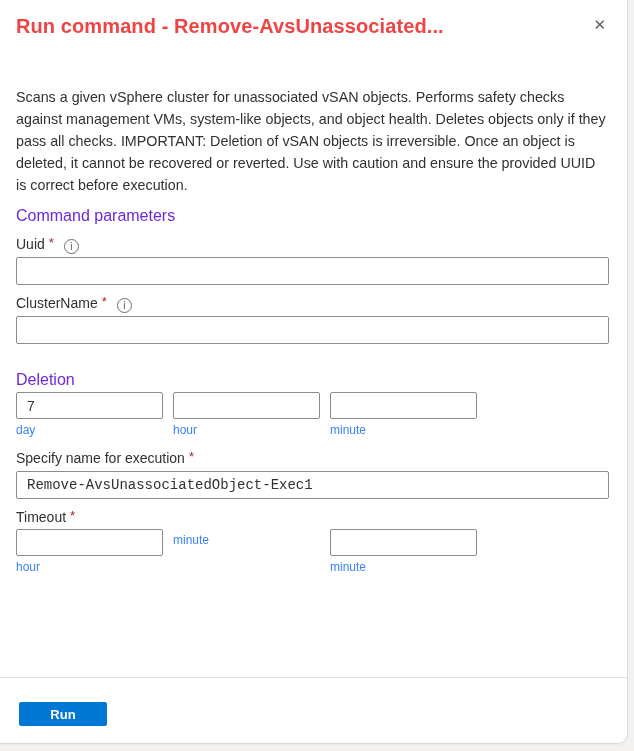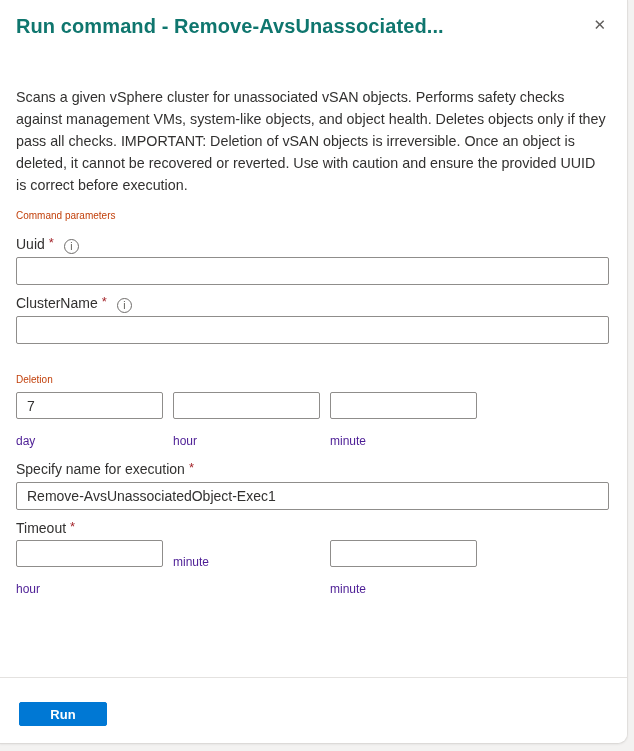--- a/index.html
+++ b/index.html
@@ -18,36 +18,36 @@
     border-right: 1px solid #e1dfdd;
     border-bottom: 1px solid #dcdad8;
     border-bottom-right-radius: 10px;
     box-shadow: 0 1px 2px rgba(0,0,0,0.05);
   }
   .panel-header {
     display: flex; justify-content: space-between; align-items: flex-start;
     padding: 12px 16px 0 16px;
   }
   .panel-title {
-    font-size: 20px; font-weight: 700; color: #0f766e;
+    font-size: 20px; font-weight: 700; color: #ef4444;
     line-height: 28px; white-space: nowrap; overflow: hidden;
     letter-spacing: 0.1px;
   }
   .close-btn {
     background: none; border: none; padding: 2px 5px; margin-top: 2px;
     color: #605e5c; font-size: 15px; line-height: 18px; cursor: pointer;
     font-family: inherit;
   }
   .description {
     margin: 46px 18px 0 16px;
     font-size: 14.3px; line-height: 22px; color: #323130;
   }
   .section-heading {
     margin: 10px 16px 0 16px;
-    font-size: 10px; line-height: 20px; color: #c2410c;
+    font-size: 16px; line-height: 20px; color: #6d28d9;
   }
   .section-heading.details-gap { margin-top: 26px; }
   .field { margin: 8px 18px 0 16px; }
   .field-label-row {
     display: flex; align-items: flex-end;
     font-size: 14px; line-height: 20px; color: #323130;
   }
   .required {
     color: #a4262c; margin-left: 4px; font-size: 13px;
     position: relative; top: -1px;
@@ -56,34 +56,34 @@
     width: 15px; height: 15px;
     border: 1px solid #6f6d6b; border-radius: 50%;
     color: #55534f; font-size: 10px; line-height: 1;
     display: inline-flex; align-items: center; justify-content: center;
     margin-left: 10px; cursor: default; flex: 0 0 auto;
   }
   .text-input {
     display: block; width: 100%; height: 28px; margin-top: 3px;
     border: 1px solid #8f8d8b; border-radius: 2px;
     padding: 0 10px; font-size: 14px; color: #323130;
-    font-family: Liberation Sans, sans-serif; background: #fff; outline: none;
+    font-family: Liberation Mono, monospace; background: #fff; outline: none;
   }
   .triple-row {
     display: flex; gap: 10px; margin: 2px 16px 0 16px;
   }
   .triple-col { width: 147px; }
   .small-input {
     display: block; width: 100%; height: 27px;
     border: 1px solid #8f8d8b; border-radius: 2px;
     padding: 0 10px; font-size: 14px; color: #323130;
     font-family: inherit; background: #fff; outline: none;
   }
   .unit-label {
-    font-size: 12px; line-height: 15px; color: #4c1d95; margin-top: 15px;
+    font-size: 12px; line-height: 15px; color: #3b82f6; margin-top: 4px;
   }
   .panel-footer {
     position: absolute; left: 0; right: 0; bottom: 0; height: 66px;
     border-top: 1px solid #e4e2e0; background: #ffffff;
     border-bottom-right-radius: 10px;
   }
   .run-btn {
     position: absolute; left: 19px; top: 24px;
     width: 88px; height: 24px;
     background: #0078d4; color: #ffffff;

